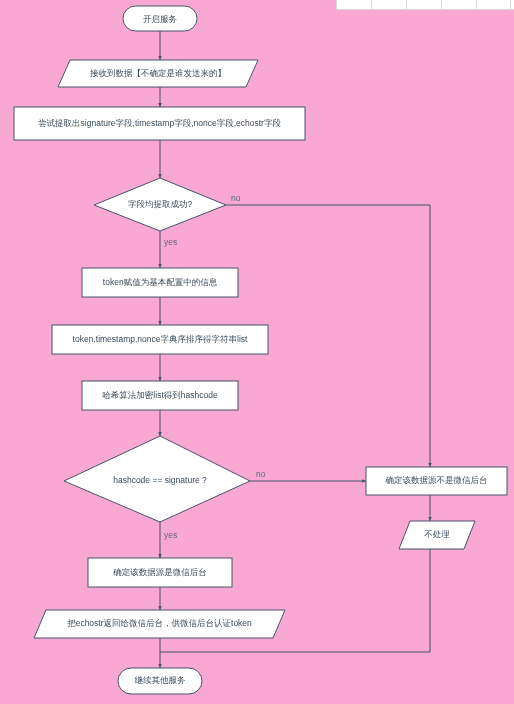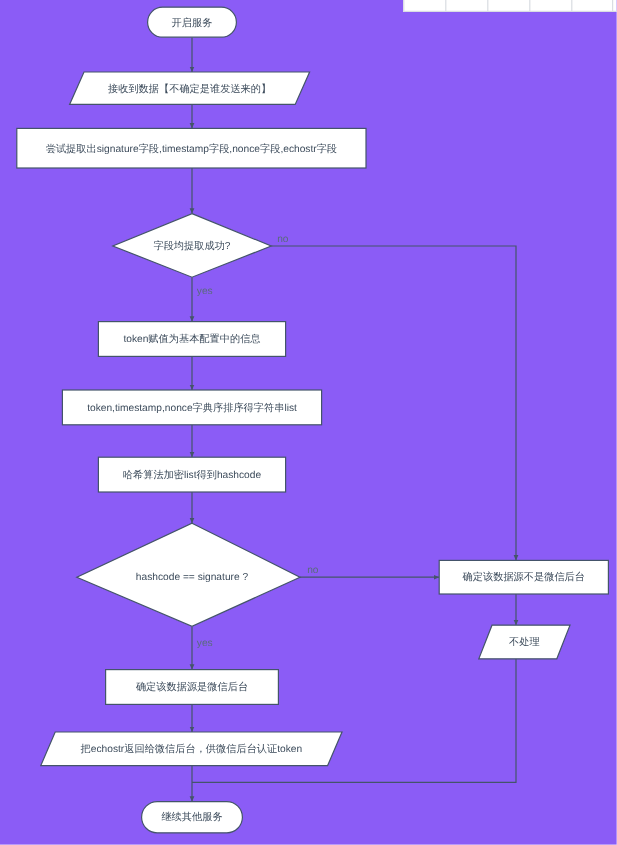--- a/index.html
+++ b/index.html
@@ -7,21 +7,21 @@
     padding: 0;
     background: #ffffff;
   }
   body {
     font-family: "Liberation Sans", "DejaVu Sans", sans-serif;
   }
   #canvas {
     position: relative;
     width: 514px;
     height: 704px;
-    background: #8b5cf6;
+    background: #f9a8d4;
     overflow: hidden;
   }
   #flow-svg {
     position: absolute;
     left: 0;
     top: 0;
     width: 514px;
     height: 704px;
     display: block;
   }

